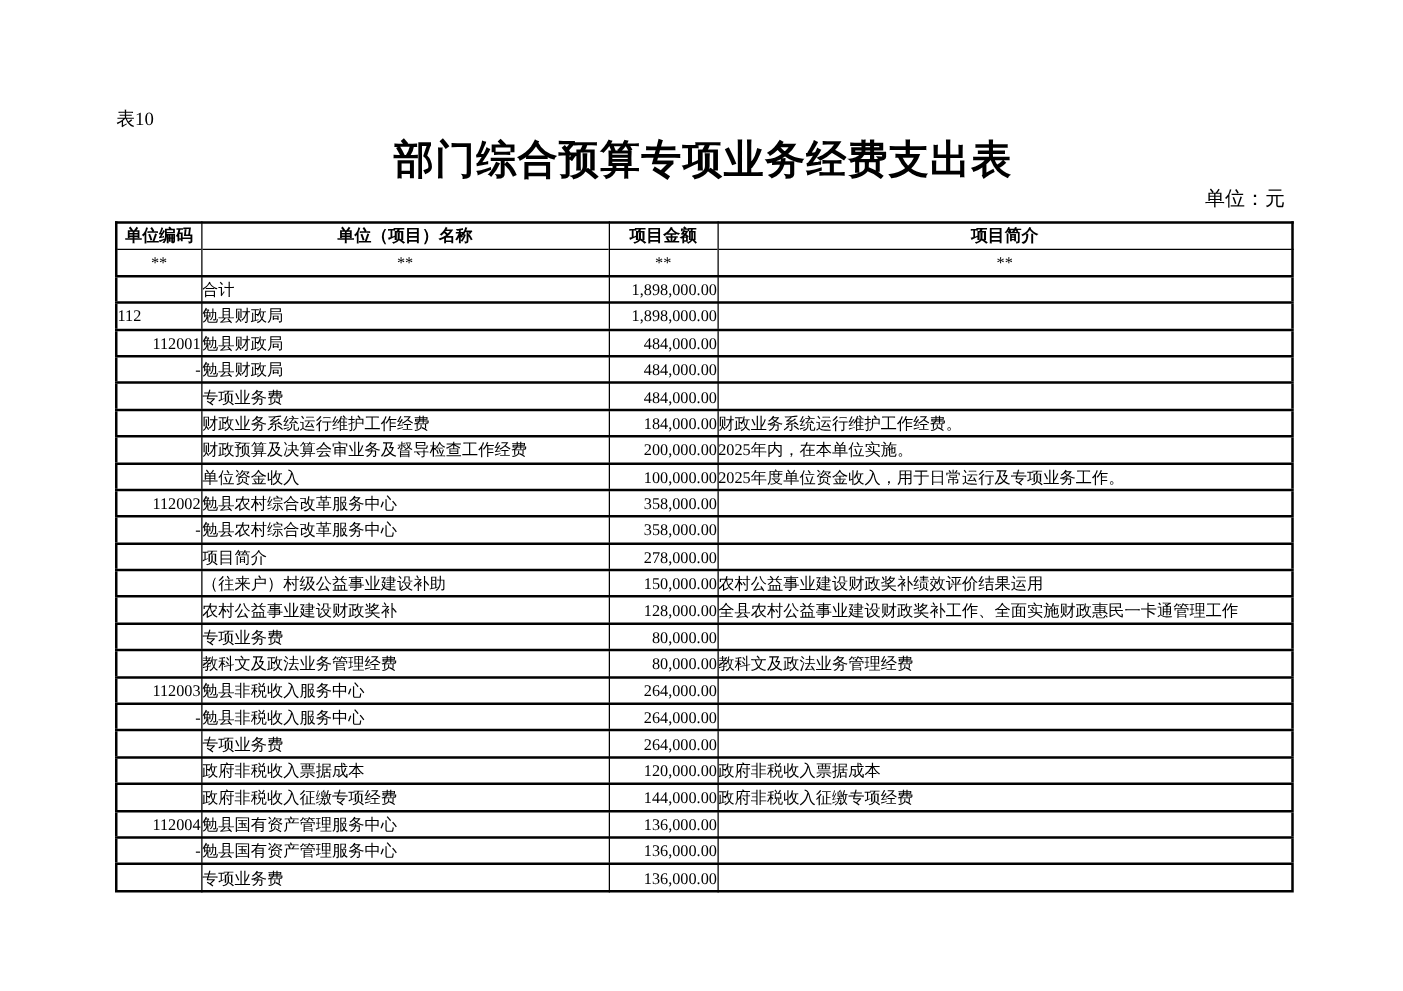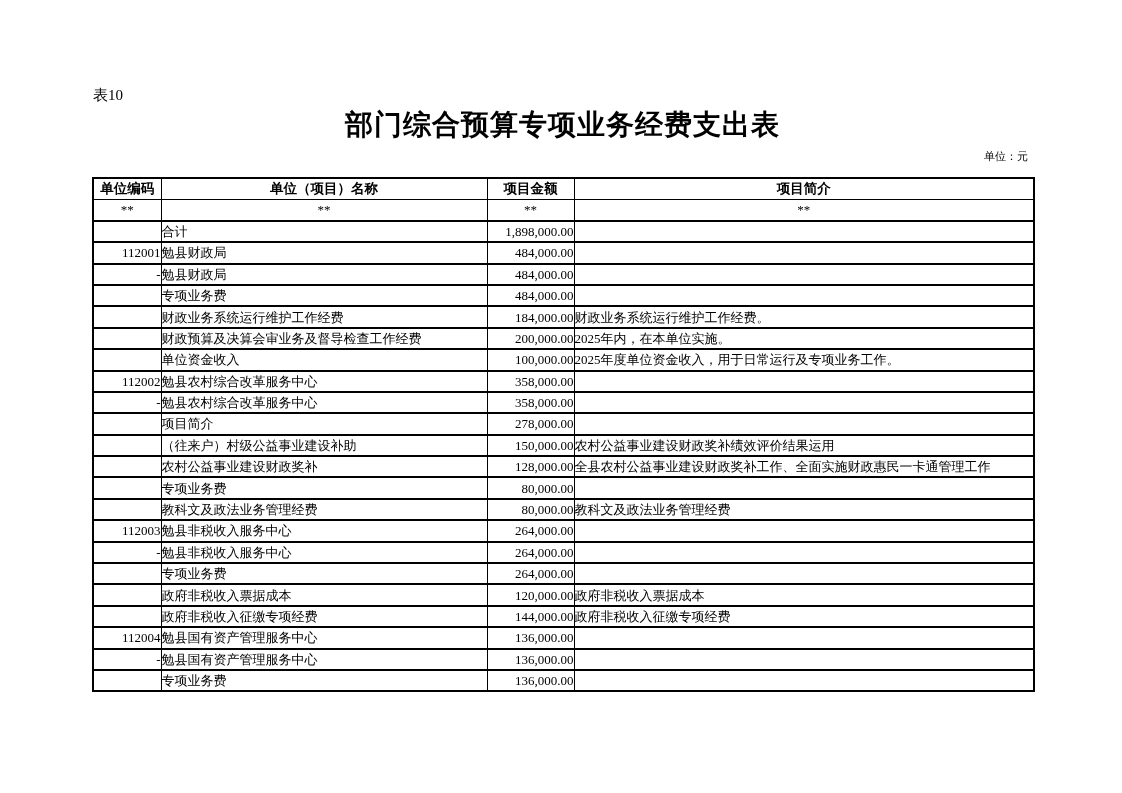--- a/index.html
+++ b/index.html
@@ -22,32 +22,32 @@
     top: 86px;
     font-size: 15px;
     text-align: right;
   }
   .doc-title {
     position: absolute;
     left: 92px;
     top: 106px;
     width: 941px;
     text-align: center;
-    font-size: 28px;
+    font-size: 32px;
     font-weight: bold;
     letter-spacing: 1px;
     white-space: nowrap;
   }
   .unit-note {
     position: absolute;
     left: 92px;
     top: 149px;
     width: 936px;
     text-align: right;
-    font-size: 11px;
+    font-size: 16px;
   }
   table.budget {
     position: absolute;
     left: 92px;
     top: 177px;
     width: 941px;
     border-collapse: collapse;
     table-layout: fixed;
     border: 2px solid #000;
     font-size: 13px;
@@ -112,20 +112,26 @@
         <td class="c-amount">**</td>
         <td class="c-desc">**</td>
       </tr>
     <tr>
       <td class="c-code"></td>
       <td class="c-name">合计</td>
       <td class="c-amount">1,898,000.00</td>
       <td class="c-desc"></td>
     </tr>
         <tr>
+      <td class="c-code al">112</td>
+      <td class="c-name">勉县财政局</td>
+      <td class="c-amount">1,898,000.00</td>
+      <td class="c-desc"></td>
+    </tr>
+        <tr>
       <td class="c-code">112001</td>
       <td class="c-name">勉县财政局</td>
       <td class="c-amount">484,000.00</td>
       <td class="c-desc"></td>
     </tr>
         <tr>
       <td class="c-code">-</td>
       <td class="c-name">勉县财政局</td>
       <td class="c-amount">484,000.00</td>
       <td class="c-desc"></td>

